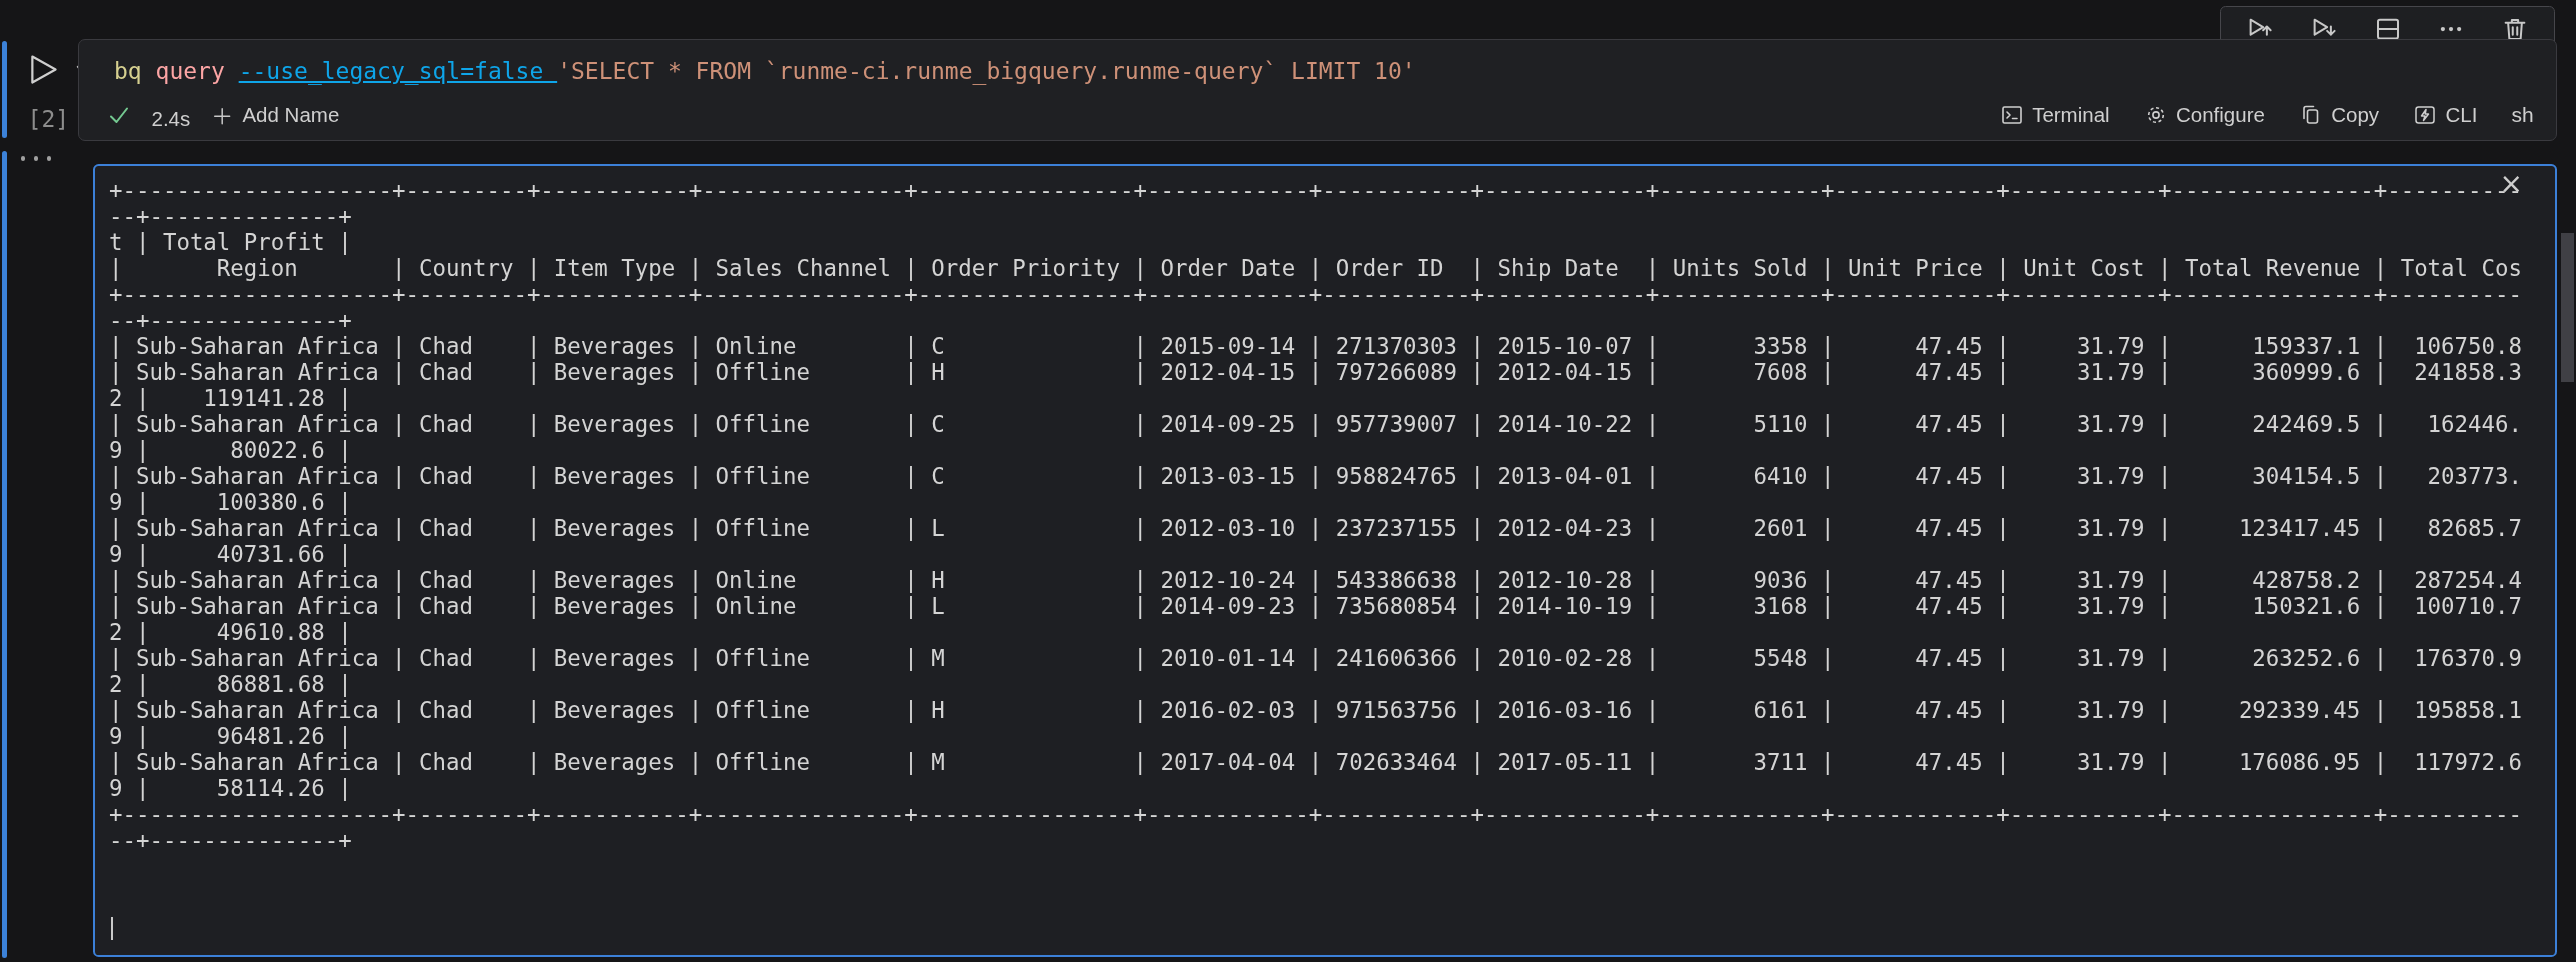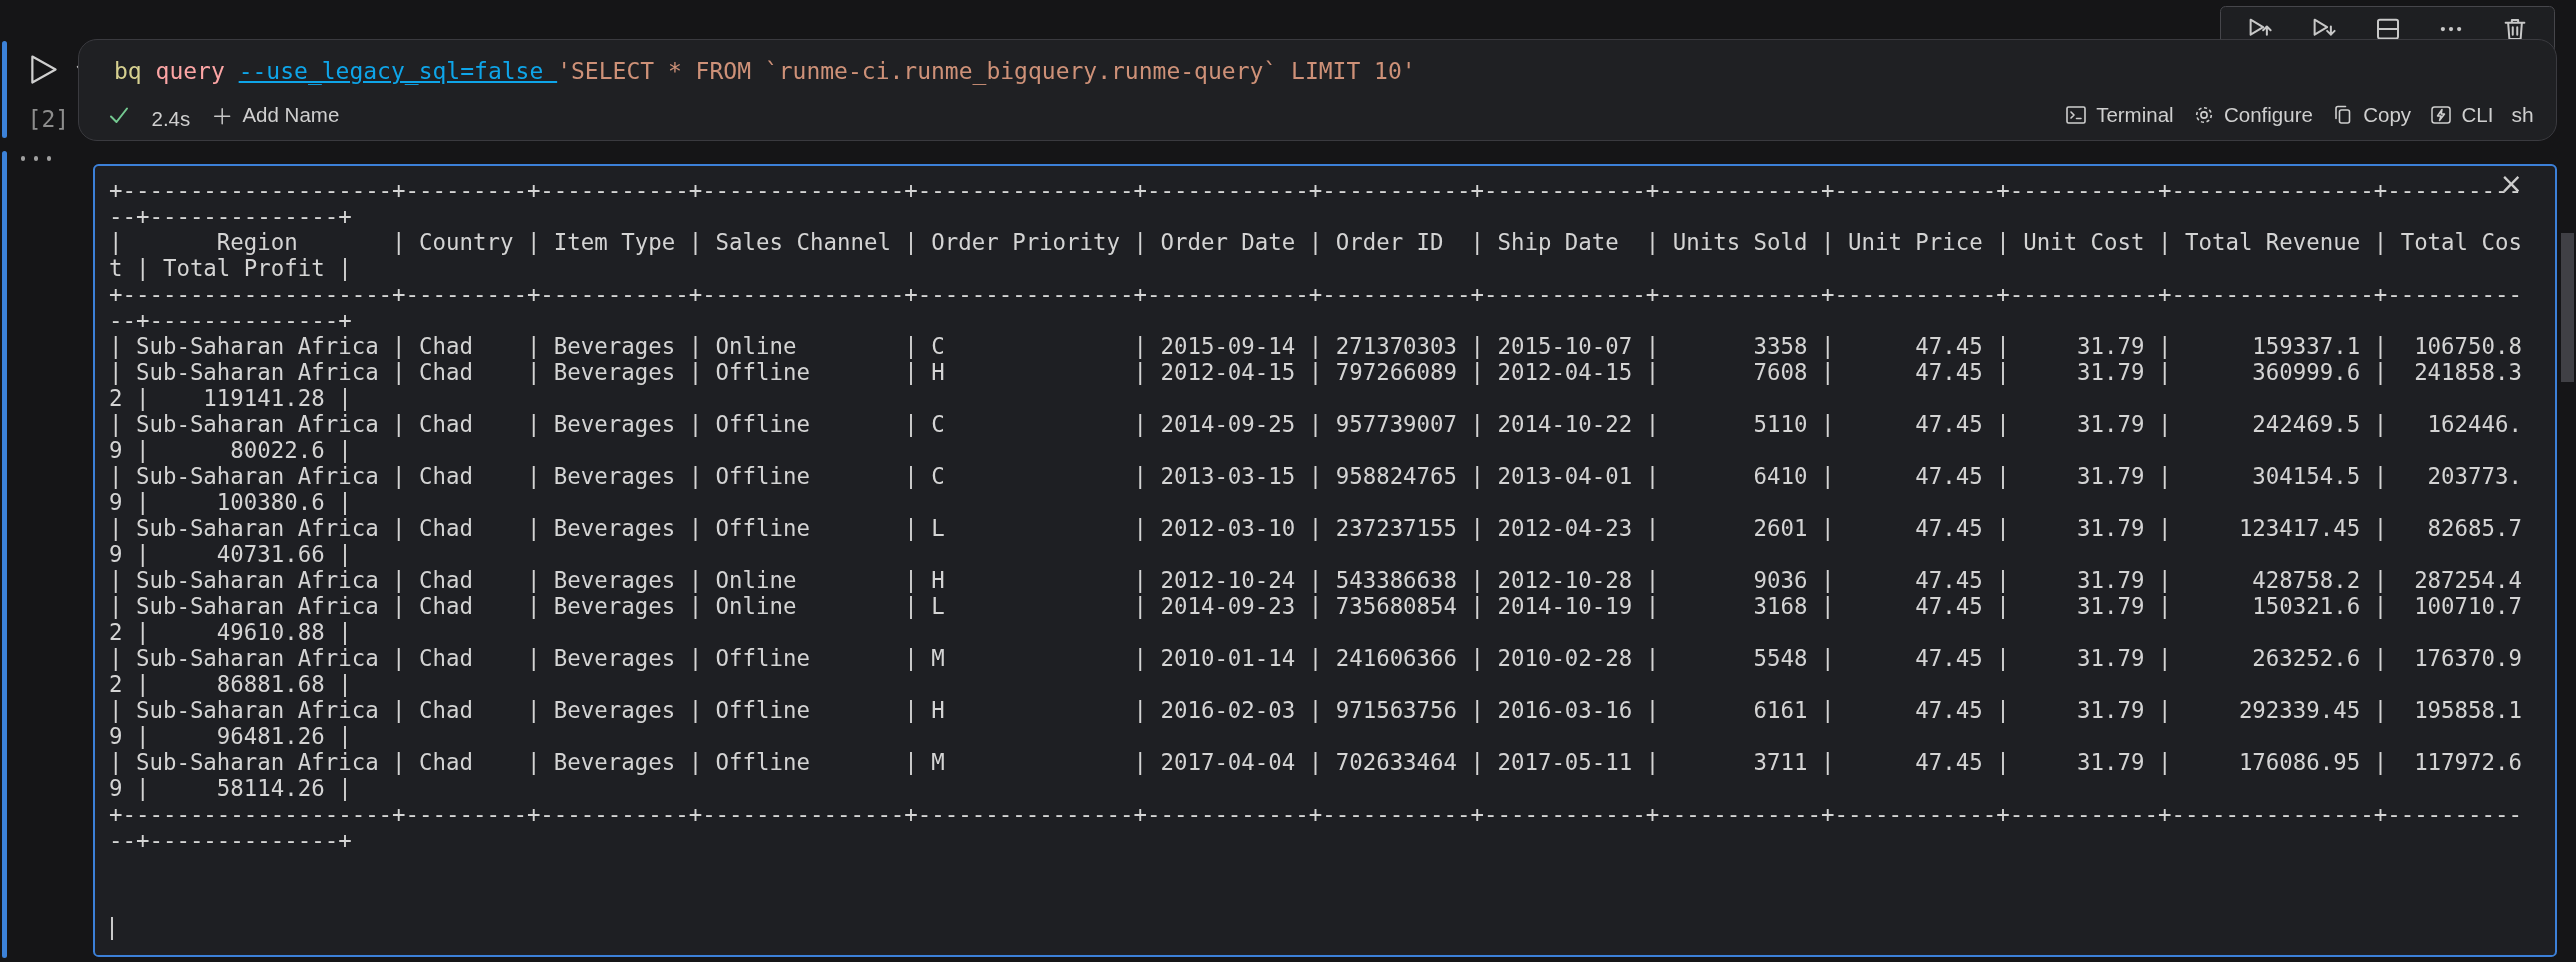--- a/index.html
+++ b/index.html
@@ -17,27 +17,27 @@
   .gutter-dots i { width:4.7px; height:4.7px; border-radius:50%; background:#a0a0a0; display:block; }
 
   
   .cell-toolbar { position:absolute; left:2220px; top:5.6px; width:335px; height:47px;
                   background:#1e1f22; border:1.4px solid #46464b; border-radius:5.6px;
                   display:flex; align-items:center; justify-content:space-between; padding:0 24px; }
   .tb-btn { display:flex; align-items:center; justify-content:center; cursor:pointer; }
 
   
   .cmd-box { position:absolute; left:78px; top:39px; width:2479px; height:102px;
-             background:#1f2023; border:1.4px solid #3a3a3f; border-radius:19px; }
+             background:#1f2023; border:1.4px solid #3a3a3f; border-radius:7px; }
   .cmd-line { position:absolute; left:35px; top:9.3px; height:43px; display:flex; align-items:center;
               font-family:"DejaVu Sans Mono", monospace; font-size:23px; white-space:pre; }
   .status-row { position:absolute; left:28px; right:22.4px; bottom:5.6px; height:39px;
                 display:flex; align-items:center; justify-content:space-between; }
   .status-left { display:flex; align-items:center; gap:20.5px; }
-  .status-right { display:flex; align-items:flex-start; gap:18px; }
+  .status-right { display:flex; align-items:flex-start; gap:34px; }
   .status-item { display:flex; align-items:center; gap:8.4px; color:#cfcfcf; font-size:20.5px; cursor:pointer; }
   .duration { color:#cfcfcf; font-size:20.5px;margin-top:8px; }
   .add-name { display:flex; align-items:flex-end; gap:9.3px; color:#cfcfcf; font-size:20.5px; cursor:pointer; }
   .lang-tag { color:#cfcfcf; font-size:21px; }
 
   
   .terminal { position:absolute; left:93px; top:164px; width:2464px; height:793px;
               background:#1e1f23; border:2.3px solid #3c80d8; border-radius:5.6px; }
   .tlines { position:absolute; left:0; top:0; right:0; bottom:0; overflow:hidden;
             padding:11.2px 18.6px 0 14px; }
@@ -170,22 +170,22 @@
       </span>
       <span class="lang-tag">sh</span>
     </div>
   </div>
 </div>
 
 <div class="terminal">
   <div class="tlines">
       <div class="tline">+--------------------+---------+-----------+---------------+----------------+------------+-----------+------------+------------+------------+-----------+---------------+----------</div>
       <div class="tline">--+--------------+</div>
+      <div class="tline">t | Total Profit |</div>
       <div class="tline">|       Region       | Country | Item Type | Sales Channel | Order Priority | Order Date | Order ID  | Ship Date  | Units Sold | Unit Price | Unit Cost | Total Revenue | Total Cos</div>
-      <div class="tline">t | Total Profit |</div>
       <div class="tline">+--------------------+---------+-----------+---------------+----------------+------------+-----------+------------+------------+------------+-----------+---------------+----------</div>
       <div class="tline">--+--------------+</div>
       <div class="tline">| Sub-Saharan Africa | Chad    | Beverages | Online        | C              | 2015-09-14 | 271370303 | 2015-10-07 |       3358 |      47.45 |     31.79 |      159337.1 |  106750.8</div>
       <div class="tline">| Sub-Saharan Africa | Chad    | Beverages | Offline       | H              | 2012-04-15 | 797266089 | 2012-04-15 |       7608 |      47.45 |     31.79 |      360999.6 |  241858.3</div>
       <div class="tline">2 |    119141.28 |</div>
       <div class="tline">| Sub-Saharan Africa | Chad    | Beverages | Offline       | C              | 2014-09-25 | 957739007 | 2014-10-22 |       5110 |      47.45 |     31.79 |      242469.5 |   162446.</div>
       <div class="tline">9 |      80022.6 |</div>
       <div class="tline">| Sub-Saharan Africa | Chad    | Beverages | Offline       | C              | 2013-03-15 | 958824765 | 2013-04-01 |       6410 |      47.45 |     31.79 |      304154.5 |   203773.</div>
       <div class="tline">9 |     100380.6 |</div>
       <div class="tline">| Sub-Saharan Africa | Chad    | Beverages | Offline       | L              | 2012-03-10 | 237237155 | 2012-04-23 |       2601 |      47.45 |     31.79 |     123417.45 |   82685.7</div>

